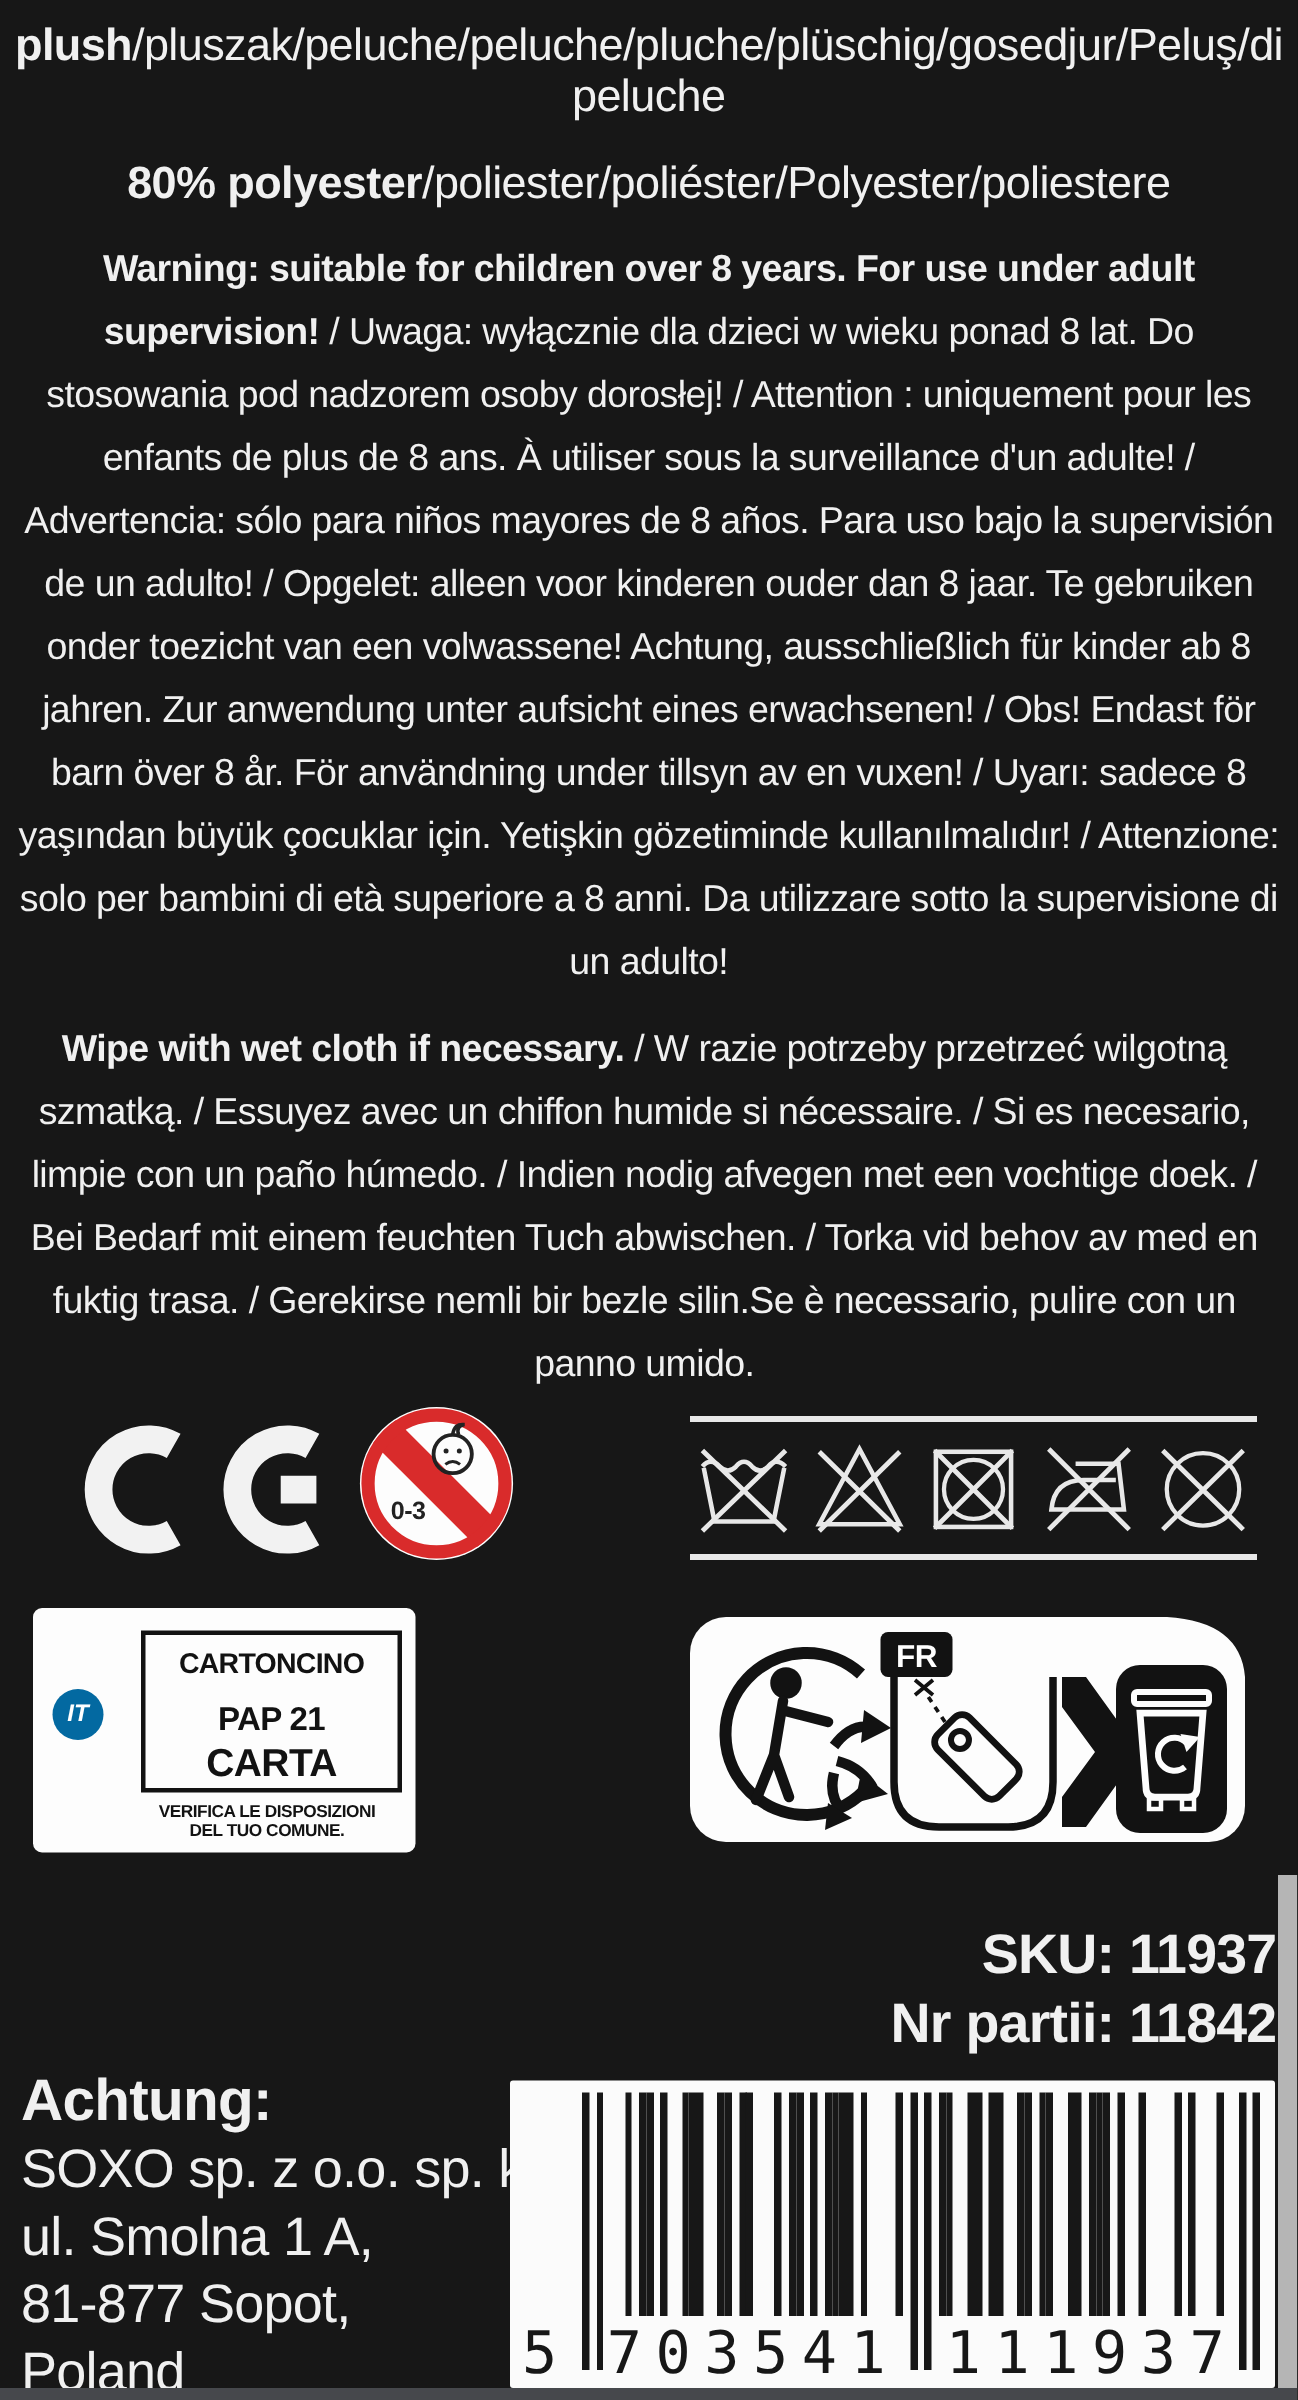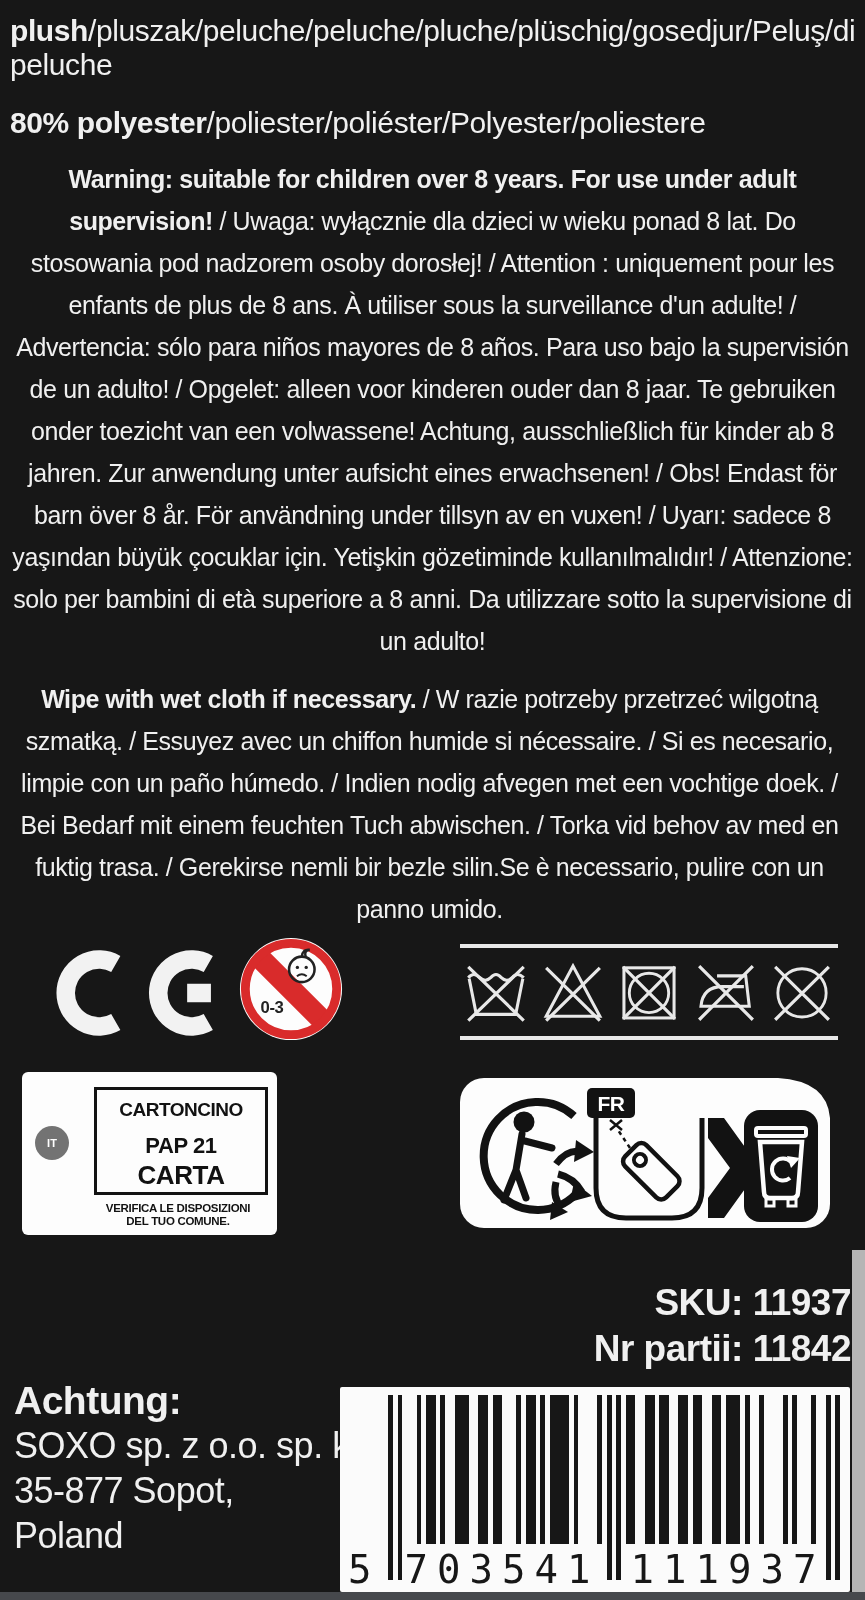--- a/index.html
+++ b/index.html
@@ -1,42 +1,42 @@
 <!DOCTYPE html>
 <html><head>
 <meta charset="utf-8">
 <style>
   html,body{margin:0;padding:0;background:#171717;}
   #label{
     position:relative;width:865px;height:1600px;background:#171717;
     overflow:hidden;font-family:"Liberation Sans",sans-serif;color:#f0f0f0;
     letter-spacing:-0.4px;
   }
-  .txt{padding:0 10px;}
+  .txt{padding:0 10px;text-align:center;}
   .lead{font-size:30px;line-height:34px;margin-top:14px;}
   .lead .b{font-weight:bold;}
   .para{font-size:25px;line-height:42px;text-align:center;}
   .para .b{font-weight:bold;}
   #material-line{margin-top:14px;}
   #composition-line{margin-top:24px;}
   #warning-paragraph{margin-top:18px;}
   #care-paragraph{margin-top:16px;padding-left:4px;}
   svg{display:block;}
   
   #ce-mark{position:absolute;left:55px;top:943px;}
   #age-warning{position:absolute;left:237px;top:935px;}
   #care-symbols{position:absolute;left:460px;top:944px;width:374px;
     border-top:4px solid #e8e8e8;border-bottom:4px solid #e8e8e8;
     padding:7px 2px;display:flex;justify-content:space-between;align-items:center;}
   
   #it-box{position:absolute;left:22px;top:1072px;width:255px;height:163px;
     background:#fdfdfd;border-radius:6px;color:#121212;}
   #it-circle{position:absolute;left:13px;top:54px;width:34px;height:34px;border-radius:50%;
-    background:#737373;color:#fff;font-weight:bold;font-size:11px;
-    display:flex;align-items:center;justify-content:center;letter-spacing:0;}
+    background:#0369a1;color:#fff;font-weight:bold;font-size:16px;
+    display:flex;align-items:center;justify-content:center;letter-spacing:0;font-style:italic;}
   #it-inner{position:absolute;left:72px;top:15px;width:168px;height:102px;
     border:3px solid #121212;text-align:center;font-weight:bold;}
   #it-title{font-size:19px;margin-top:9px;letter-spacing:-0.5px;}
   #it-code{font-size:22px;margin-top:12px;}
   #it-material{font-size:26px;margin-top:1px;}
   #it-note{position:absolute;left:60px;top:130px;width:192px;text-align:center;
     font-weight:bold;font-size:11.5px;line-height:13px;letter-spacing:-0.3px;}
   
   #fr-logo{position:absolute;left:460px;top:1078px;}
   
@@ -189,21 +189,22 @@
   </svg>
 
   <div id="sku-block">
     <div>SKU: 11937</div>
     <div>Nr partii: 11842</div>
   </div>
 
   <div id="importer">
     <div class="title">Achtung:</div>
     <div>SOXO sp. z o.o. sp. k.,</div>
-    <div>35-877 Sopot,</div>
+    <div>ul. Smolna 1 A,</div>
+    <div>81-877 Sopot,</div>
     <div>Poland</div>
   </div>
 
   <div id="barcode">
     <div id="barcode-bars">
         <div class="bar tall" style="left: 0%; width: 1.07263%;"></div>
         <div class="bar tall" style="left: 2.10526%; width: 1.07263%;"></div>
         <div class="bar" style="left: 6.31579%; width: 1.07263%;"></div>
         <div class="bar" style="left: 8.42105%; width: 1.07263%;"></div>
         <div class="bar" style="left: 9.47368%; width: 1.07263%;"></div>

